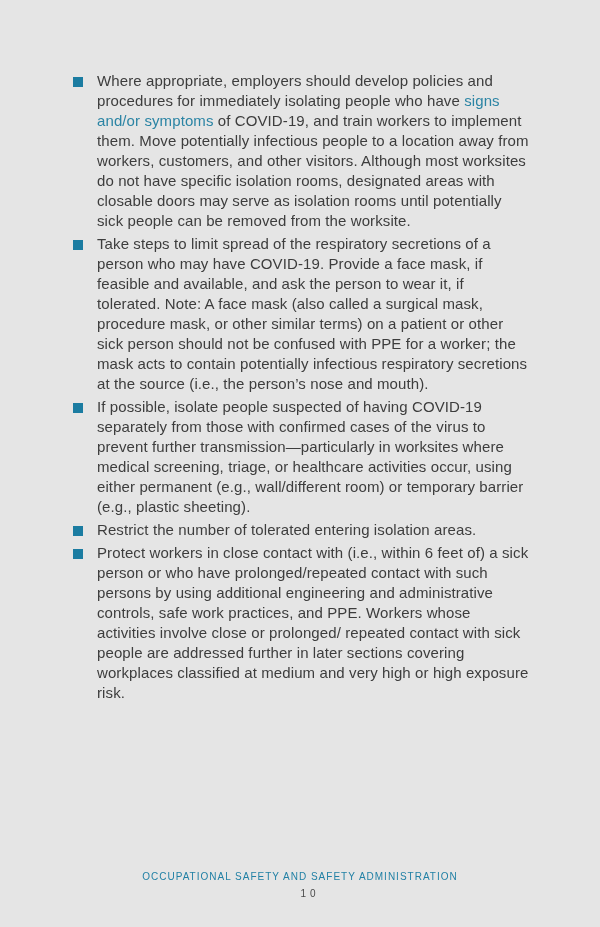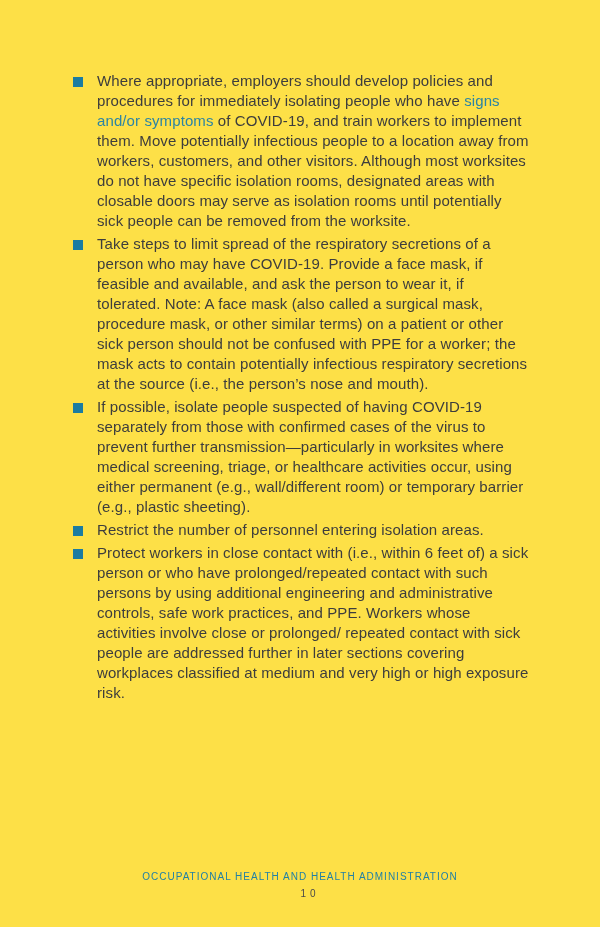--- a/index.html
+++ b/index.html
@@ -12,21 +12,21 @@
     background: #ffffff;
     font-family: "Liberation Sans", "DejaVu Sans", sans-serif;
     position: relative;
     overflow: hidden;
   }
   .page {
     position: absolute;
     top: 0; left: 0;
     width: 600px;
     height: 927px;
-    background: #fde047;
+    background: #e5e5e5;
   }
   .bullet-list {
     position: absolute;
     top: 71px;
     left: 73px;
     width: 460px;
     margin: 0;
     padding: 0;
     list-style: none;
   }
@@ -89,24 +89,24 @@
       <li class="bullet-item">
         <span class="bullet-marker" style="background: rgb(27, 124, 161);"></span>
         <div class="bullet-text" style="color: rgb(61, 61, 61);"><span>Take steps to limit spread of the respiratory secretions of a person who may have COVID-19. Provide a face mask, if feasible and available, and ask the person to wear it, if tolerated. Note: A face mask (also called a surgical mask, procedure mask, or other similar terms) on a patient or other sick person should not be confused with PPE for a worker; the mask acts to contain potentially infectious respiratory secretions at the source (i.e., the person’s nose and mouth).</span></div>
       </li>
       <li class="bullet-item">
         <span class="bullet-marker" style="background: rgb(27, 124, 161);"></span>
         <div class="bullet-text" style="color: rgb(61, 61, 61);"><span>If possible, isolate people suspected of having COVID-19 separately from those with confirmed cases of the virus to prevent further transmission—particularly in worksites where medical screening, triage, or healthcare activities occur, using either permanent (e.g., wall/different room) or temporary barrier (e.g., plastic sheeting).</span></div>
       </li>
       <li class="bullet-item">
         <span class="bullet-marker" style="background: rgb(27, 124, 161);"></span>
-        <div class="bullet-text" style="color: rgb(61, 61, 61);"><span>Restrict the number of personnel entering isolation areas.</span></div>
+        <div class="bullet-text" style="color: rgb(61, 61, 61);"><span>Restrict the number of tolerated entering isolation areas.</span></div>
       </li>
       <li class="bullet-item">
         <span class="bullet-marker" style="background: rgb(27, 124, 161);"></span>
         <div class="bullet-text" style="color: rgb(61, 61, 61);"><span>Protect workers in close contact with (i.e., within 6 feet of) a sick person or who have prolonged/repeated contact with such persons by using additional engineering and administrative controls, safe work practices, and PPE. Workers whose activities involve close or prolonged/ repeated contact with sick people are addressed further in later sections covering workplaces classified at medium and very high or high exposure risk.</span></div>
       </li>
     </ul>
   <div class="footer">
-    <div class="footer-org">OCCUPATIONAL HEALTH AND HEALTH ADMINISTRATION</div>
+    <div class="footer-org">OCCUPATIONAL SAFETY AND SAFETY ADMINISTRATION</div>
     <div class="footer-page">10</div>
   </div>
 </div>
 
 </body></html>

